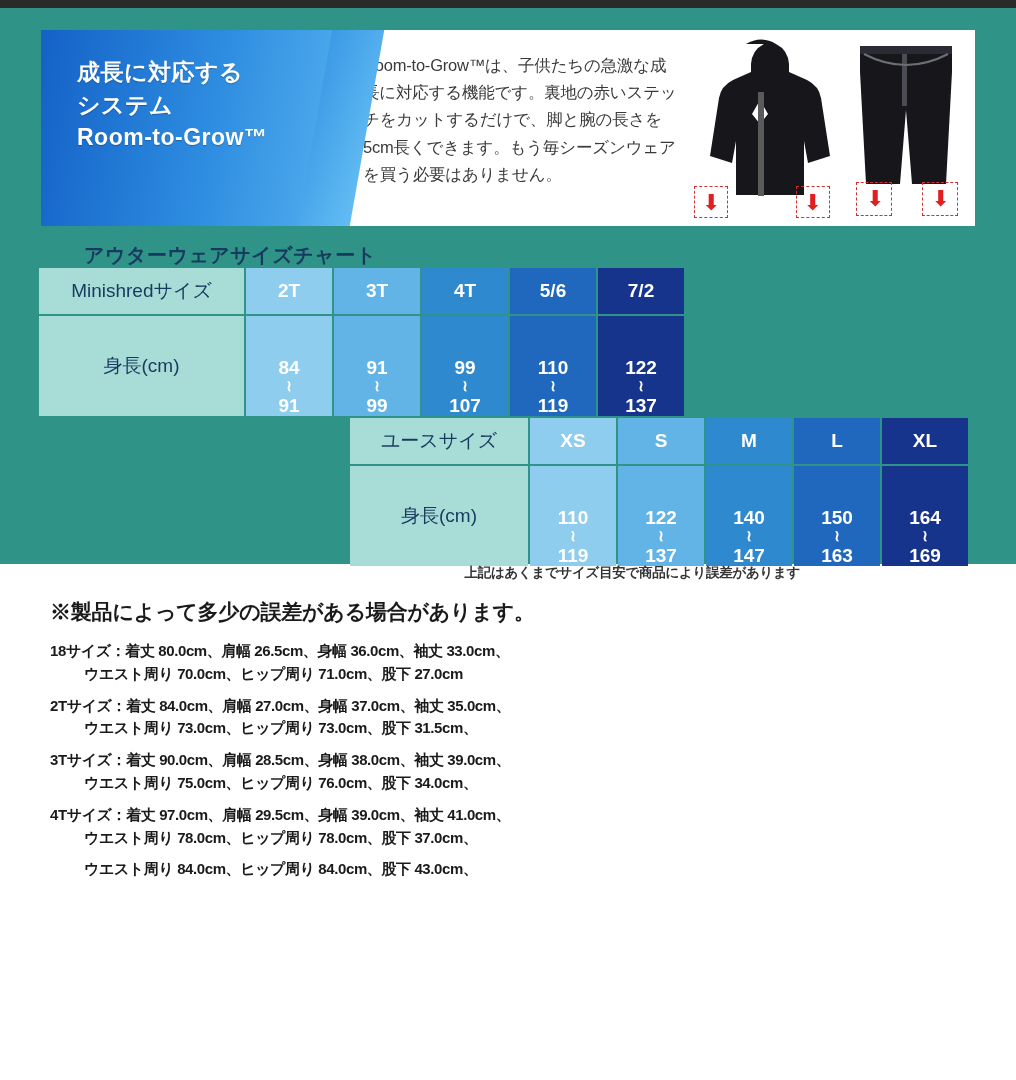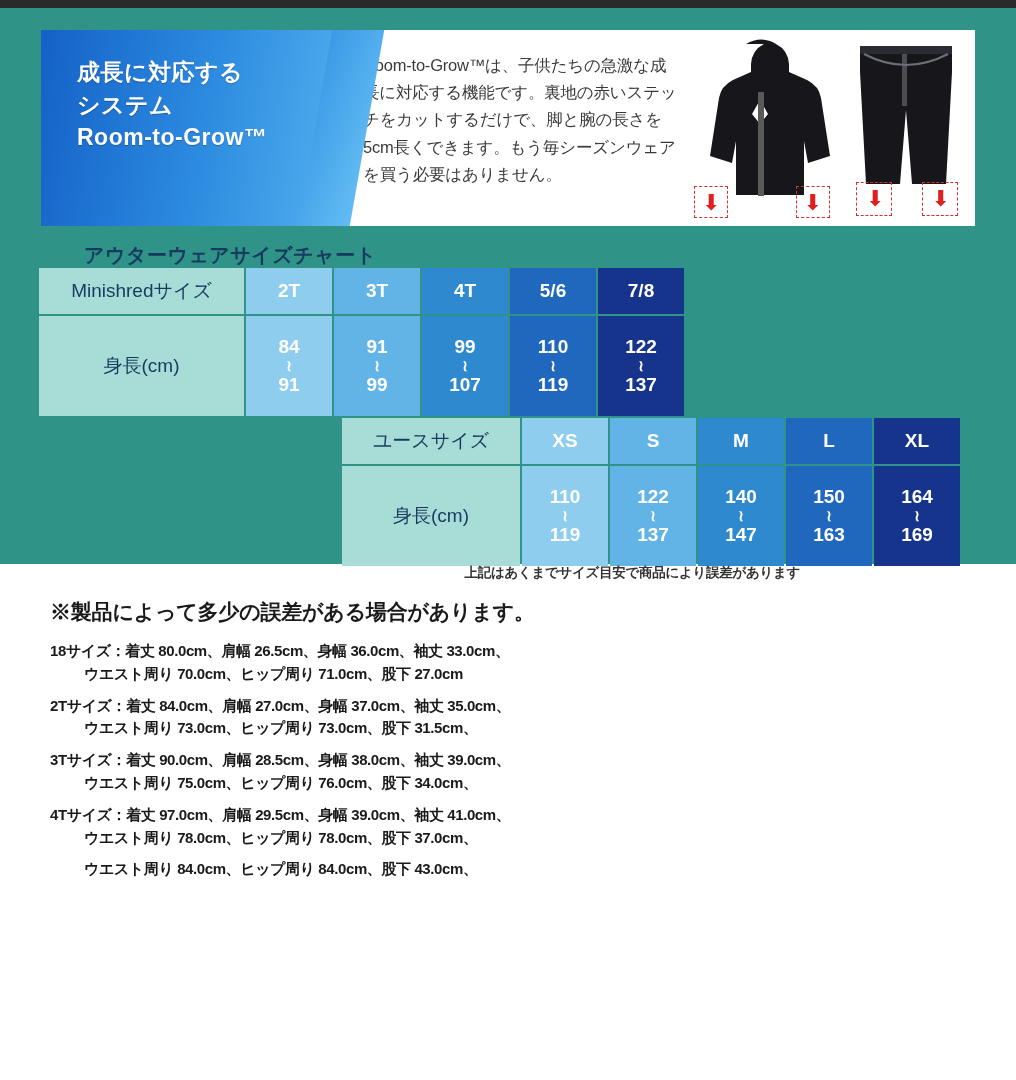--- a/index.html
+++ b/index.html
@@ -110,41 +110,41 @@
     color: #173a5e;
     letter-spacing: 0.5px;
   }
   table.sizes {
     position: absolute;
     border-collapse: separate;
     border-spacing: 2px;
     font-weight: bold;
   }
   table.mini { left: 37px; top: 258px; }
-  table.youth { left: 340px; top: 408px; }
+  table.youth { left: 348px; top: 408px; }
   table.sizes td {
     text-align: center;
     vertical-align: middle;
     color: #ffffff;
     font-size: 19px;
     padding: 0;
   }
   td.rowlab {
     background: #a8dcd6;
     color: #173a5e !important;
     font-size: 16.5px;
     font-weight: normal;
   }
   td.rowlab.wide { width: 205px; }
   td.rowlab.wide2 { width: 178px; }
   .cell {
     display: flex;
     flex-direction: column;
     align-items: center;
-    justify-content: center;
+    justify-content: flex-end;
     line-height: 1.12;
     height: 100%;
   }
   .tilde { font-size: 15px; }
   .hdr { height: 46px; }
   .val { height: 100px; }
   .c1 { background: #8fcdee; }
   .c2 { background: #62b4e6; }
   .c3 { background: #2f89cf; }
   .c4 { background: #1f68bd; }
@@ -234,21 +234,21 @@
     <div class="chart-label">アウターウェアサイズチャート</div>
 
     <table class="sizes mini">
       <tbody>
           <tr>
         <td class="rowlab wide hdr">Minishredサイズ</td>
         <td class="c1 hdr" style="width:86px">2T</td>
         <td class="c2 hdr" style="width:86px">3T</td>
         <td class="c3 hdr" style="width:86px">4T</td>
         <td class="c4 hdr" style="width:86px">5/6</td>
-        <td class="c5 hdr" style="width:86px">7/8</td>
+        <td class="c5 hdr" style="width:86px">7/2</td>
       </tr>
       <tr>
         <td class="rowlab wide val">身長(cm)</td>
         <td class="c1 val">
           <div class="cell">
             <span>84</span>
             <span class="tilde">≀</span>
             <span>91</span>
           </div>
         </td>

